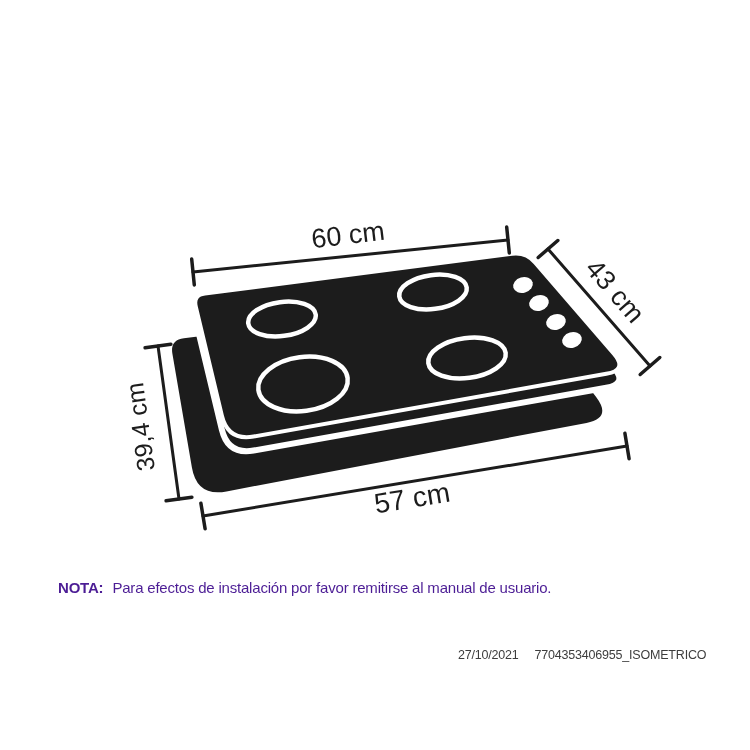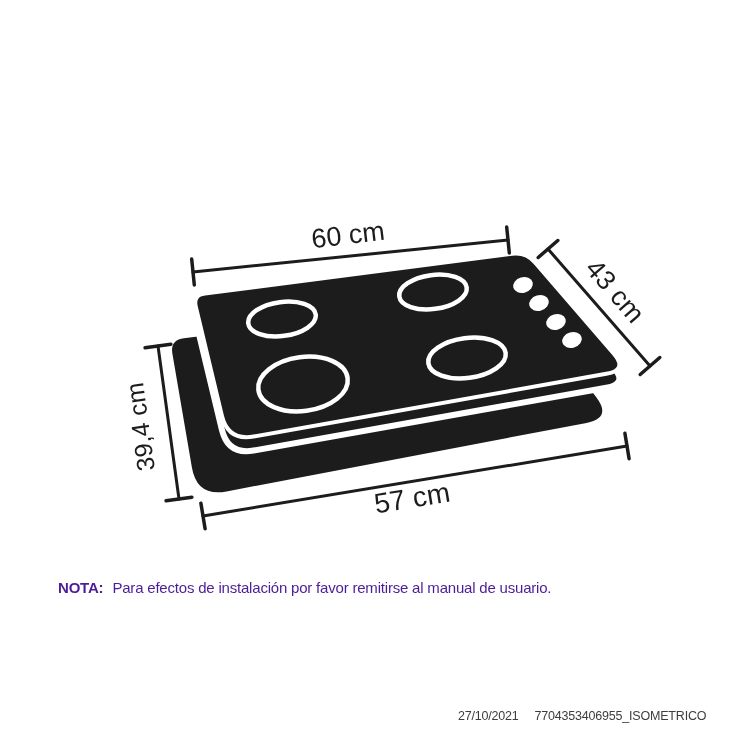--- a/index.html
+++ b/index.html
@@ -25,21 +25,21 @@
     text-anchor:middle;
     dominant-baseline:central;
   }
   .note{
     position:absolute;left:58px;top:579px;
     font-size:15px;color:#4c1d95;letter-spacing:-0.2px;
     white-space:nowrap;
   }
   .note b{font-weight:700;margin-right:9px;}
   .footer{
-    position:absolute;left:458px;top:709px;
+    position:absolute;left:458px;top:648px;
     font-size:12.5px;color:#3d3d3d;letter-spacing:-0.2px;
     white-space:nowrap;
   }
   .footer span{margin-right:0;}
   .footer .date{margin-right:16px;}
 </style>
 </head>
 <body>
 
 <div class="canvas">

